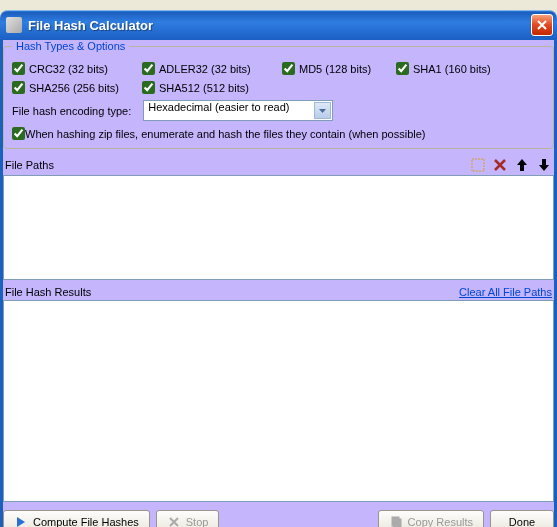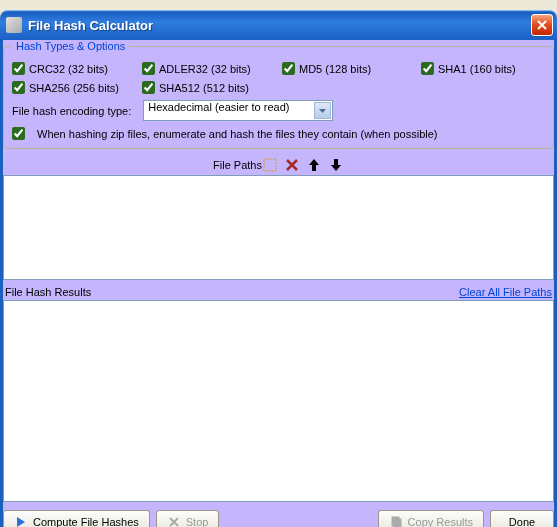--- a/index.html
+++ b/index.html
@@ -68,21 +68,21 @@
   display: flex;
   margin-bottom: 6px;
 }
 .hash-row .cb-wrap {
   display: flex;
   align-items: center;
   gap: 4px;
 }
 .hash-row .cb-wrap.col1 { width: 130px; }
 .hash-row .cb-wrap.col2 { width: 140px; }
-.hash-row .cb-wrap.col3 { width: 139px; }
+.hash-row .cb-wrap.col3 { width: 114px; }
 .hash-row .cb-wrap.col4 { width: 120px; }
 input[type=checkbox]{
   width:13px;height:13px;
   accent-color:#2a6b1f;
 }
 .enc-row {
   display: flex;
   align-items: center;
   gap: 12px;
   margin: 4px 0 6px 0;
@@ -97,25 +97,25 @@
   padding: 0 4px;
 }
 .enc-select .arrow {
   position:absolute; right:1px; top:1px;
   width:17px; height:17px;
   background: linear-gradient(to bottom,#dfe8f6,#b7cdea);
   border:1px solid #a0b8d8;
   display:flex;align-items:center;justify-content:center;
 }
 .enc-select .arrow svg{width:7px;height:4px;}
-.zip-row { display:flex; align-items:center; gap:12px; }
+.zip-row { display:flex; align-items:center; gap:0; }
 .section-header {
   display:flex;
   align-items:center;
-  justify-content:center;
+  justify-content:space-between;
   padding: 2px 2px;
 }
 .toolbar-icons { display:flex; gap:6px; align-items:center; }
 .toolbar-icons .tbtn{
   width:16px;height:16px;
   display:flex;align-items:center;justify-content:center;
   cursor:pointer;
 }
 .listbox {
   background:#fff;

